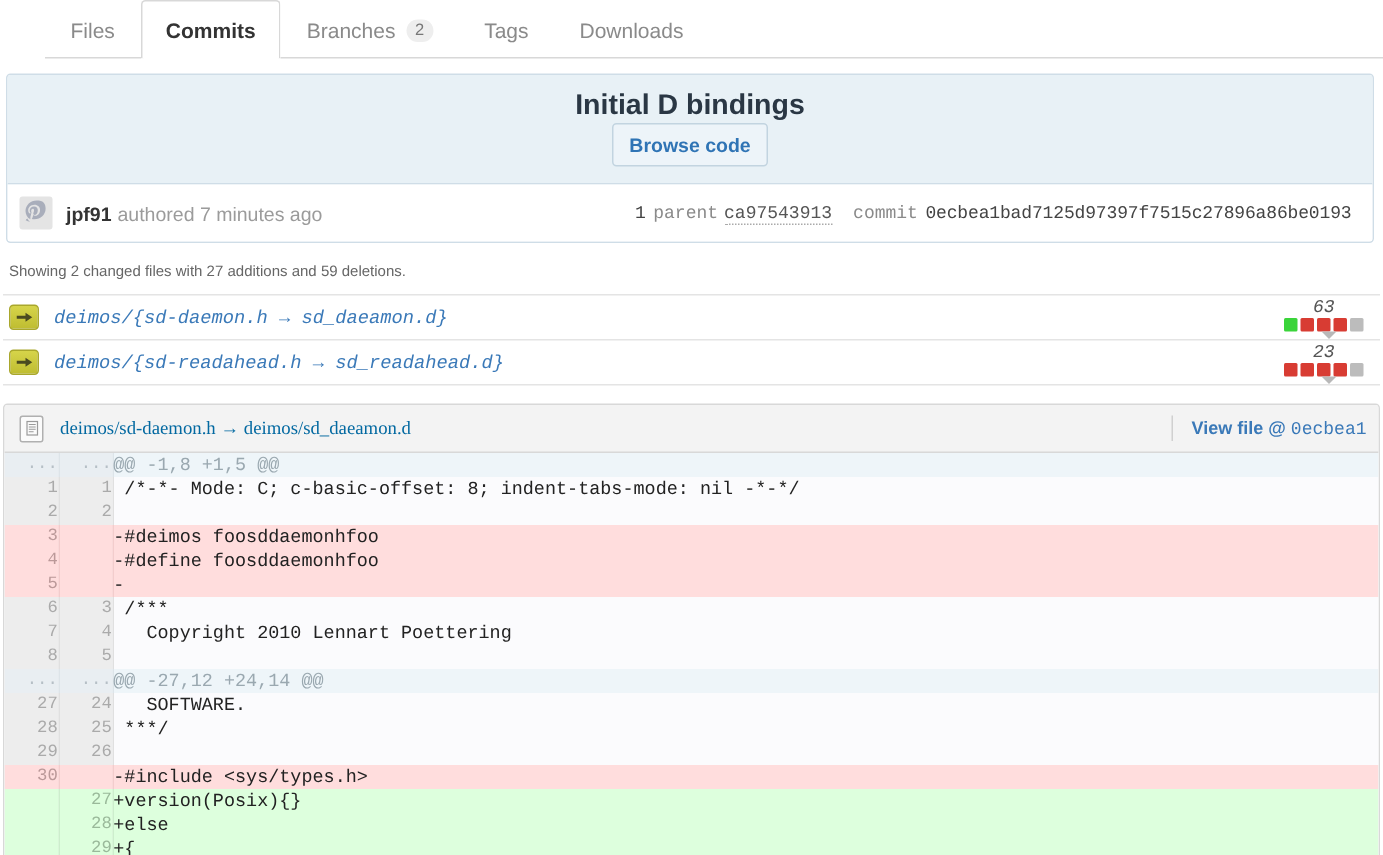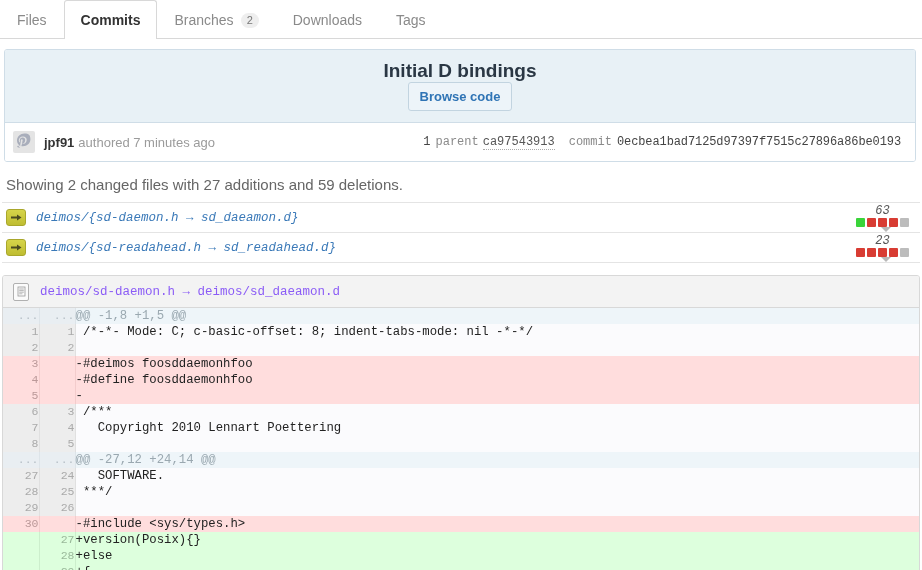--- a/index.html
+++ b/index.html
@@ -15,20 +15,21 @@
 
   
   .tabbar {
     height: 39px;
     border-bottom: 1px solid #d8d8d8;
     display: flex;
     align-items: flex-end;
     padding-left: 0;
     background: #ffffff;
     position: relative;
+    margin-left: 30px;
   }
   .tab {
     height: 39px;
     display: flex;
     align-items: center;
     padding: 0 16px;
     font-size: 14px;
     color: #8a8a8a;
     cursor: pointer;
     border: 1px solid transparent;
@@ -125,21 +126,21 @@
   .sha-dotted {
     color: #555555;
     border-bottom: 1px dotted #aaaaaa;
     margin: 0 14px 0 4px;
   }
   .sha-full { color: #444444; margin-left: 5px; letter-spacing: -0.1px; }
 
   
   .summary {
     color: #666666;
-    font-size: 15px;
+    font-size: 10px;
     padding: 14px 0 9px 6px;
   }
 
   
   .filelist { border-top: 1px solid #e4e4e4; margin-left: 2px; width: 918px; }
   .file-row {
     display: flex; align-items: center;
     height: 30px;
     border-bottom: 1px solid #e4e4e4;
     padding: 0 4px 0 4px;
@@ -188,21 +189,21 @@
   .diff-head-left { display: flex; align-items: center; }
   .file-icon {
     width: 16px; height: 18px;
     border: 1px solid #b0b0b0;
     background: #fbfbfb;
     border-radius: 2px;
     margin-right: 11px;
     display: flex; align-items: center; justify-content: center;
     flex: none;
   }
-  .diff-path { font-family: Liberation Mono, monospace; font-size: 12.5px; color: #8b5cf6; }
+  .diff-path { font-family: Liberation Serif, serif; font-size: 12.5px; color: #0369a1; }
   .diff-head-right { display: flex; align-items: center; font-size: 12px; }
   .divider { width: 1px; height: 17px; background: #d0d0d0; margin-right: 12px; }
   .viewfile { color: #3a79b8; font-weight: bold; cursor: pointer; }
   .viewfile .sha { font-family: "Liberation Mono", monospace; font-weight: normal; color: #3a79b8; }
 
   
   table.diff { border-collapse: collapse; width: 100%; background: #ffffff; }
   table.diff td { padding: 0; vertical-align: top; }
   td.ln {
     width: 36px; min-width: 36px;
@@ -243,24 +244,24 @@
     <span>Files</span>
   </div>
   <div class="tab active">
     <span>Commits</span>
   </div>
   <div class="tab">
     <span>Branches</span>
     <span class="tab-badge">2</span>
   </div>
   <div class="tab">
+    <span>Tags</span>
+  </div>
+  <div class="tab">
     <span>Downloads</span>
-  </div>
-  <div class="tab">
-    <span>Tags</span>
   </div>
 </div>
 
 <div class="commit-panel">
   <div class="commit-title-row">
     <div class="commit-title">Initial D bindings</div>
     <div class="browse-btn">Browse code</div>
   </div>
   <div class="commit-meta-row">
     <div class="author-block">
@@ -338,20 +339,24 @@
         <svg width="9" height="11" viewBox="0 0 9 11">
           <rect x="1" y="1" width="7" height="9" fill="none" stroke="#9a9a9a" stroke-width="0.8"></rect>
           <line x1="2.2" y1="3" x2="6.8" y2="3" stroke="#9a9a9a" stroke-width="0.7"></line>
           <line x1="2.2" y1="4.6" x2="6.8" y2="4.6" stroke="#9a9a9a" stroke-width="0.7"></line>
           <line x1="2.2" y1="6.2" x2="6.8" y2="6.2" stroke="#9a9a9a" stroke-width="0.7"></line>
           <line x1="2.2" y1="7.8" x2="5.4" y2="7.8" stroke="#9a9a9a" stroke-width="0.7"></line>
         </svg>
       </div>
       <div class="diff-path">deimos/sd-daemon.h → deimos/sd_daeamon.d</div>
     </div>
+    <div class="diff-head-right">
+      <span class="divider"></span>
+      <span class="viewfile"><span>View file @</span> <span class="sha">0ecbea1</span></span>
+    </div>
   </div>
 
   <table class="diff">
     <tbody>
         <tr class="hunk">
           <td class="ln">...</td>
           <td class="ln">...</td>
           <td class="code">@@ -1,8 +1,5 @@</td>
         </tr>
         <tr class="ctx">

